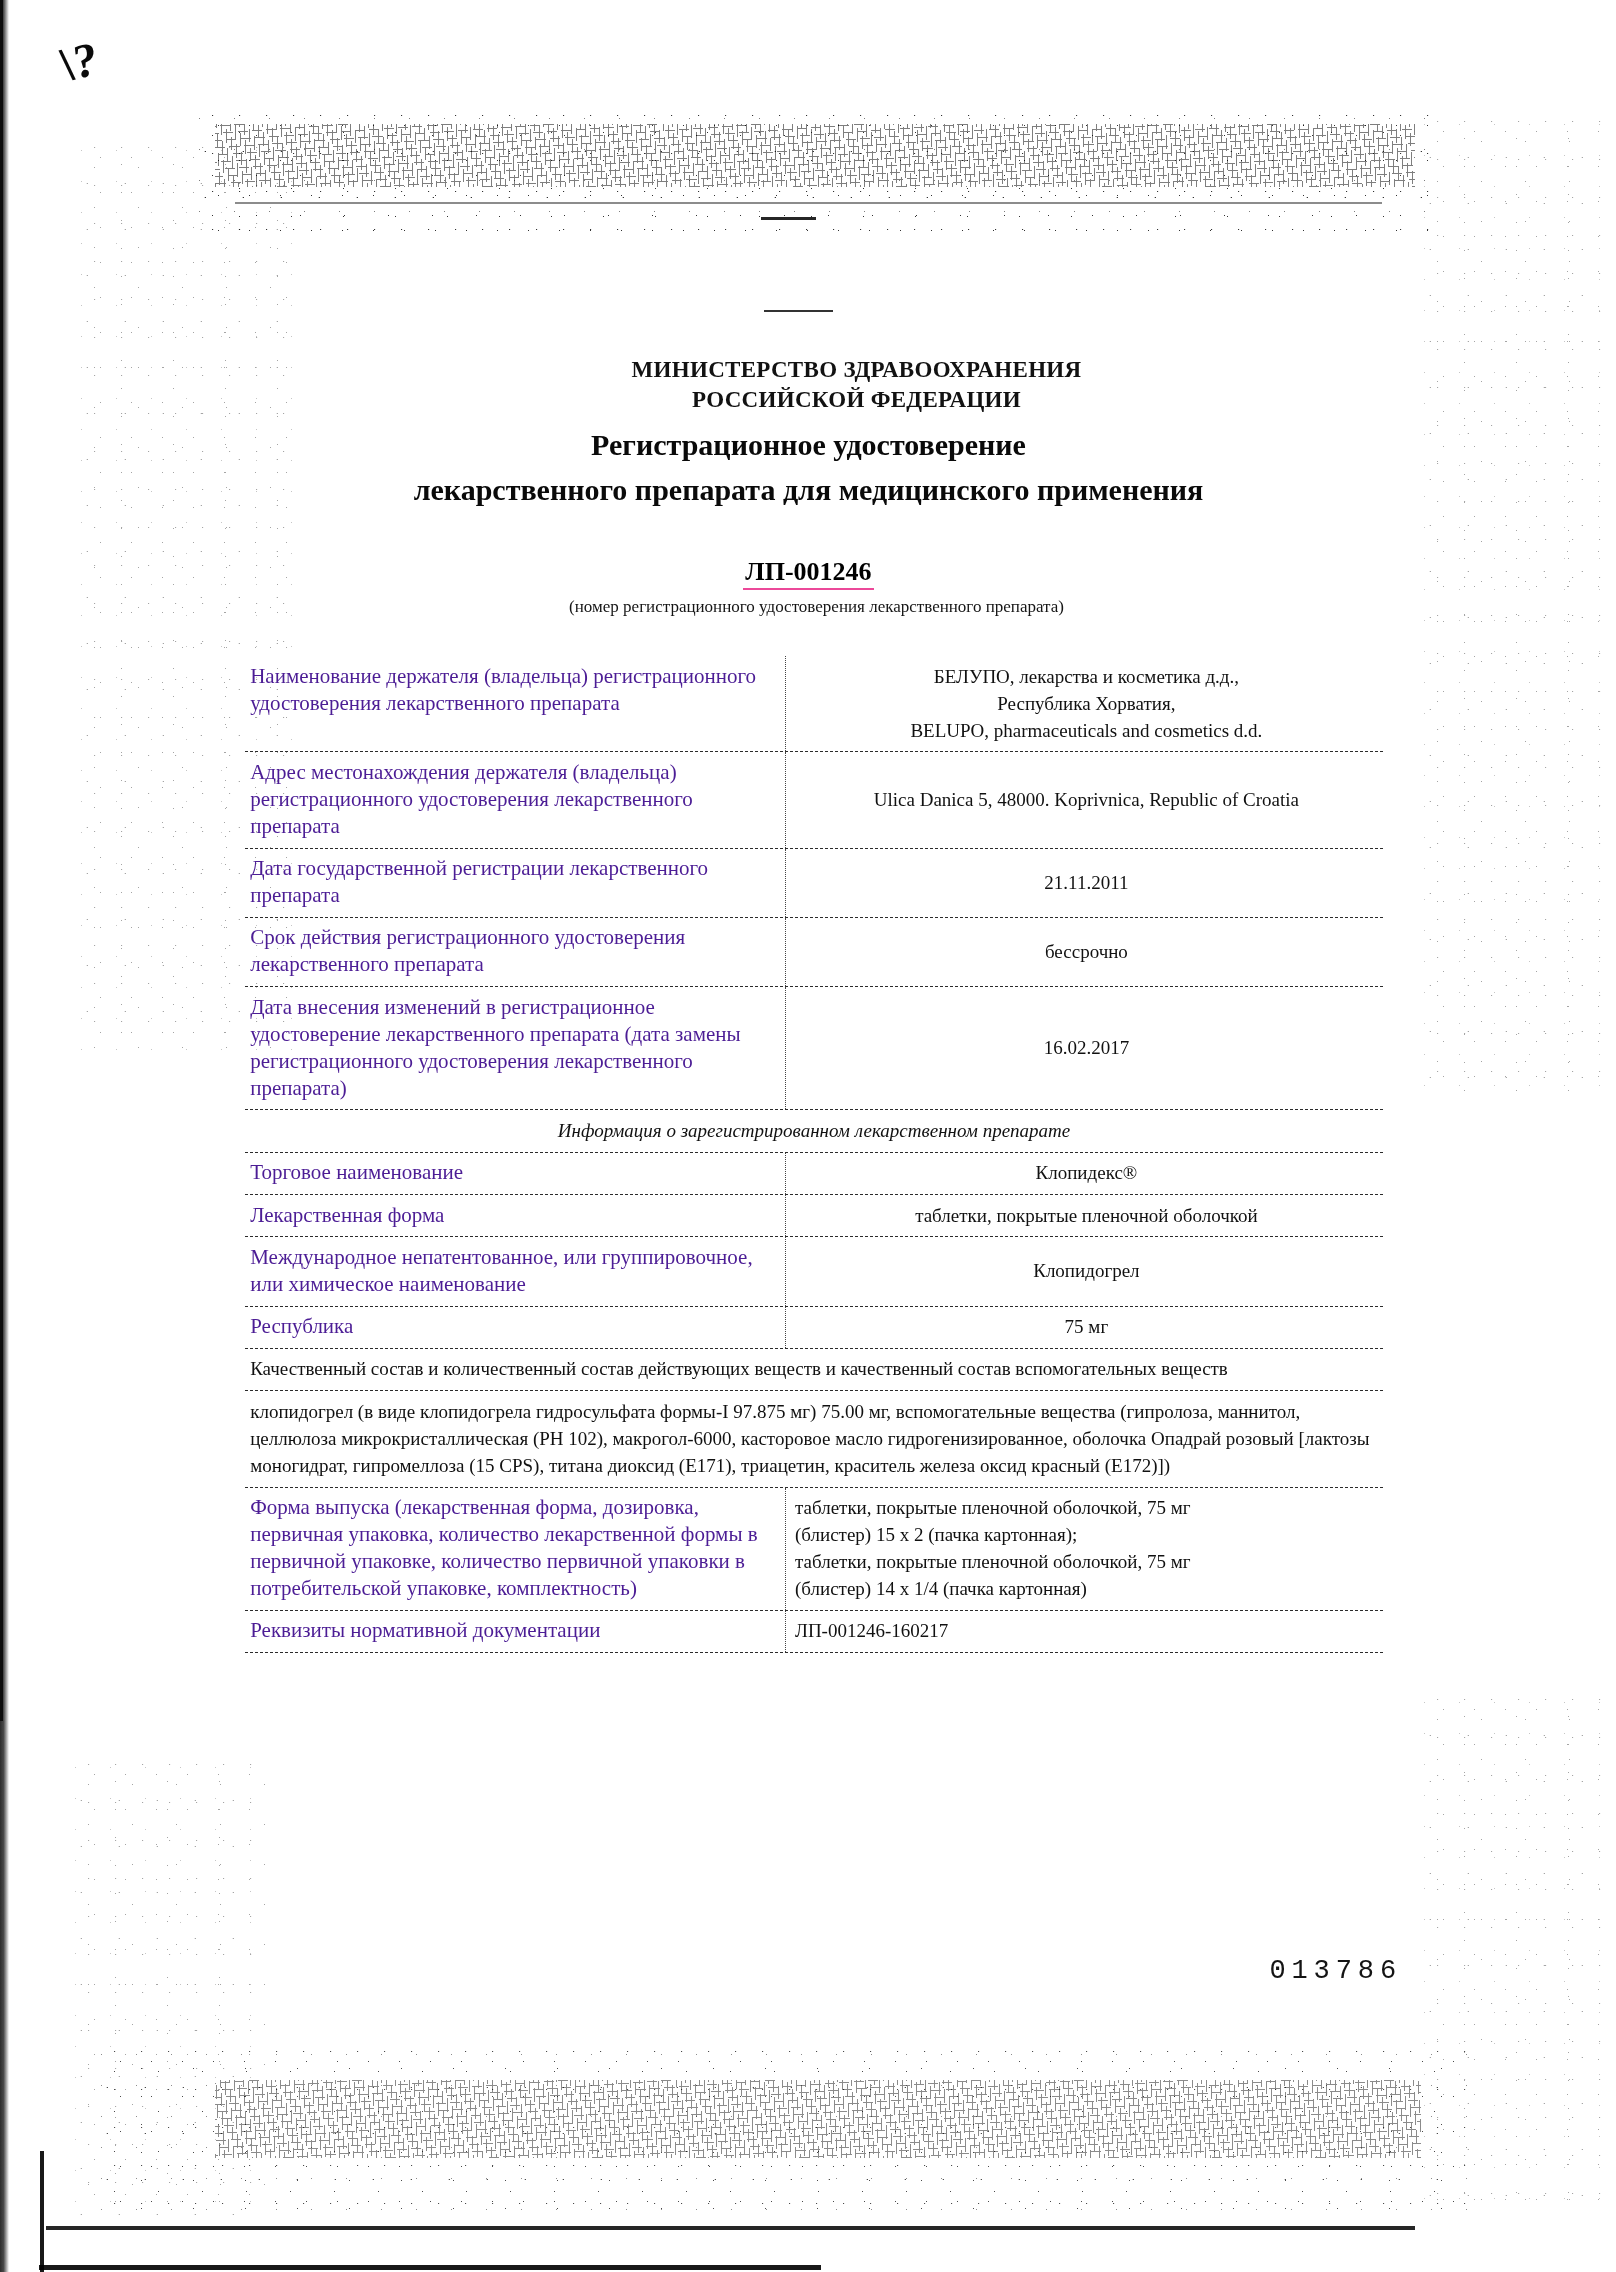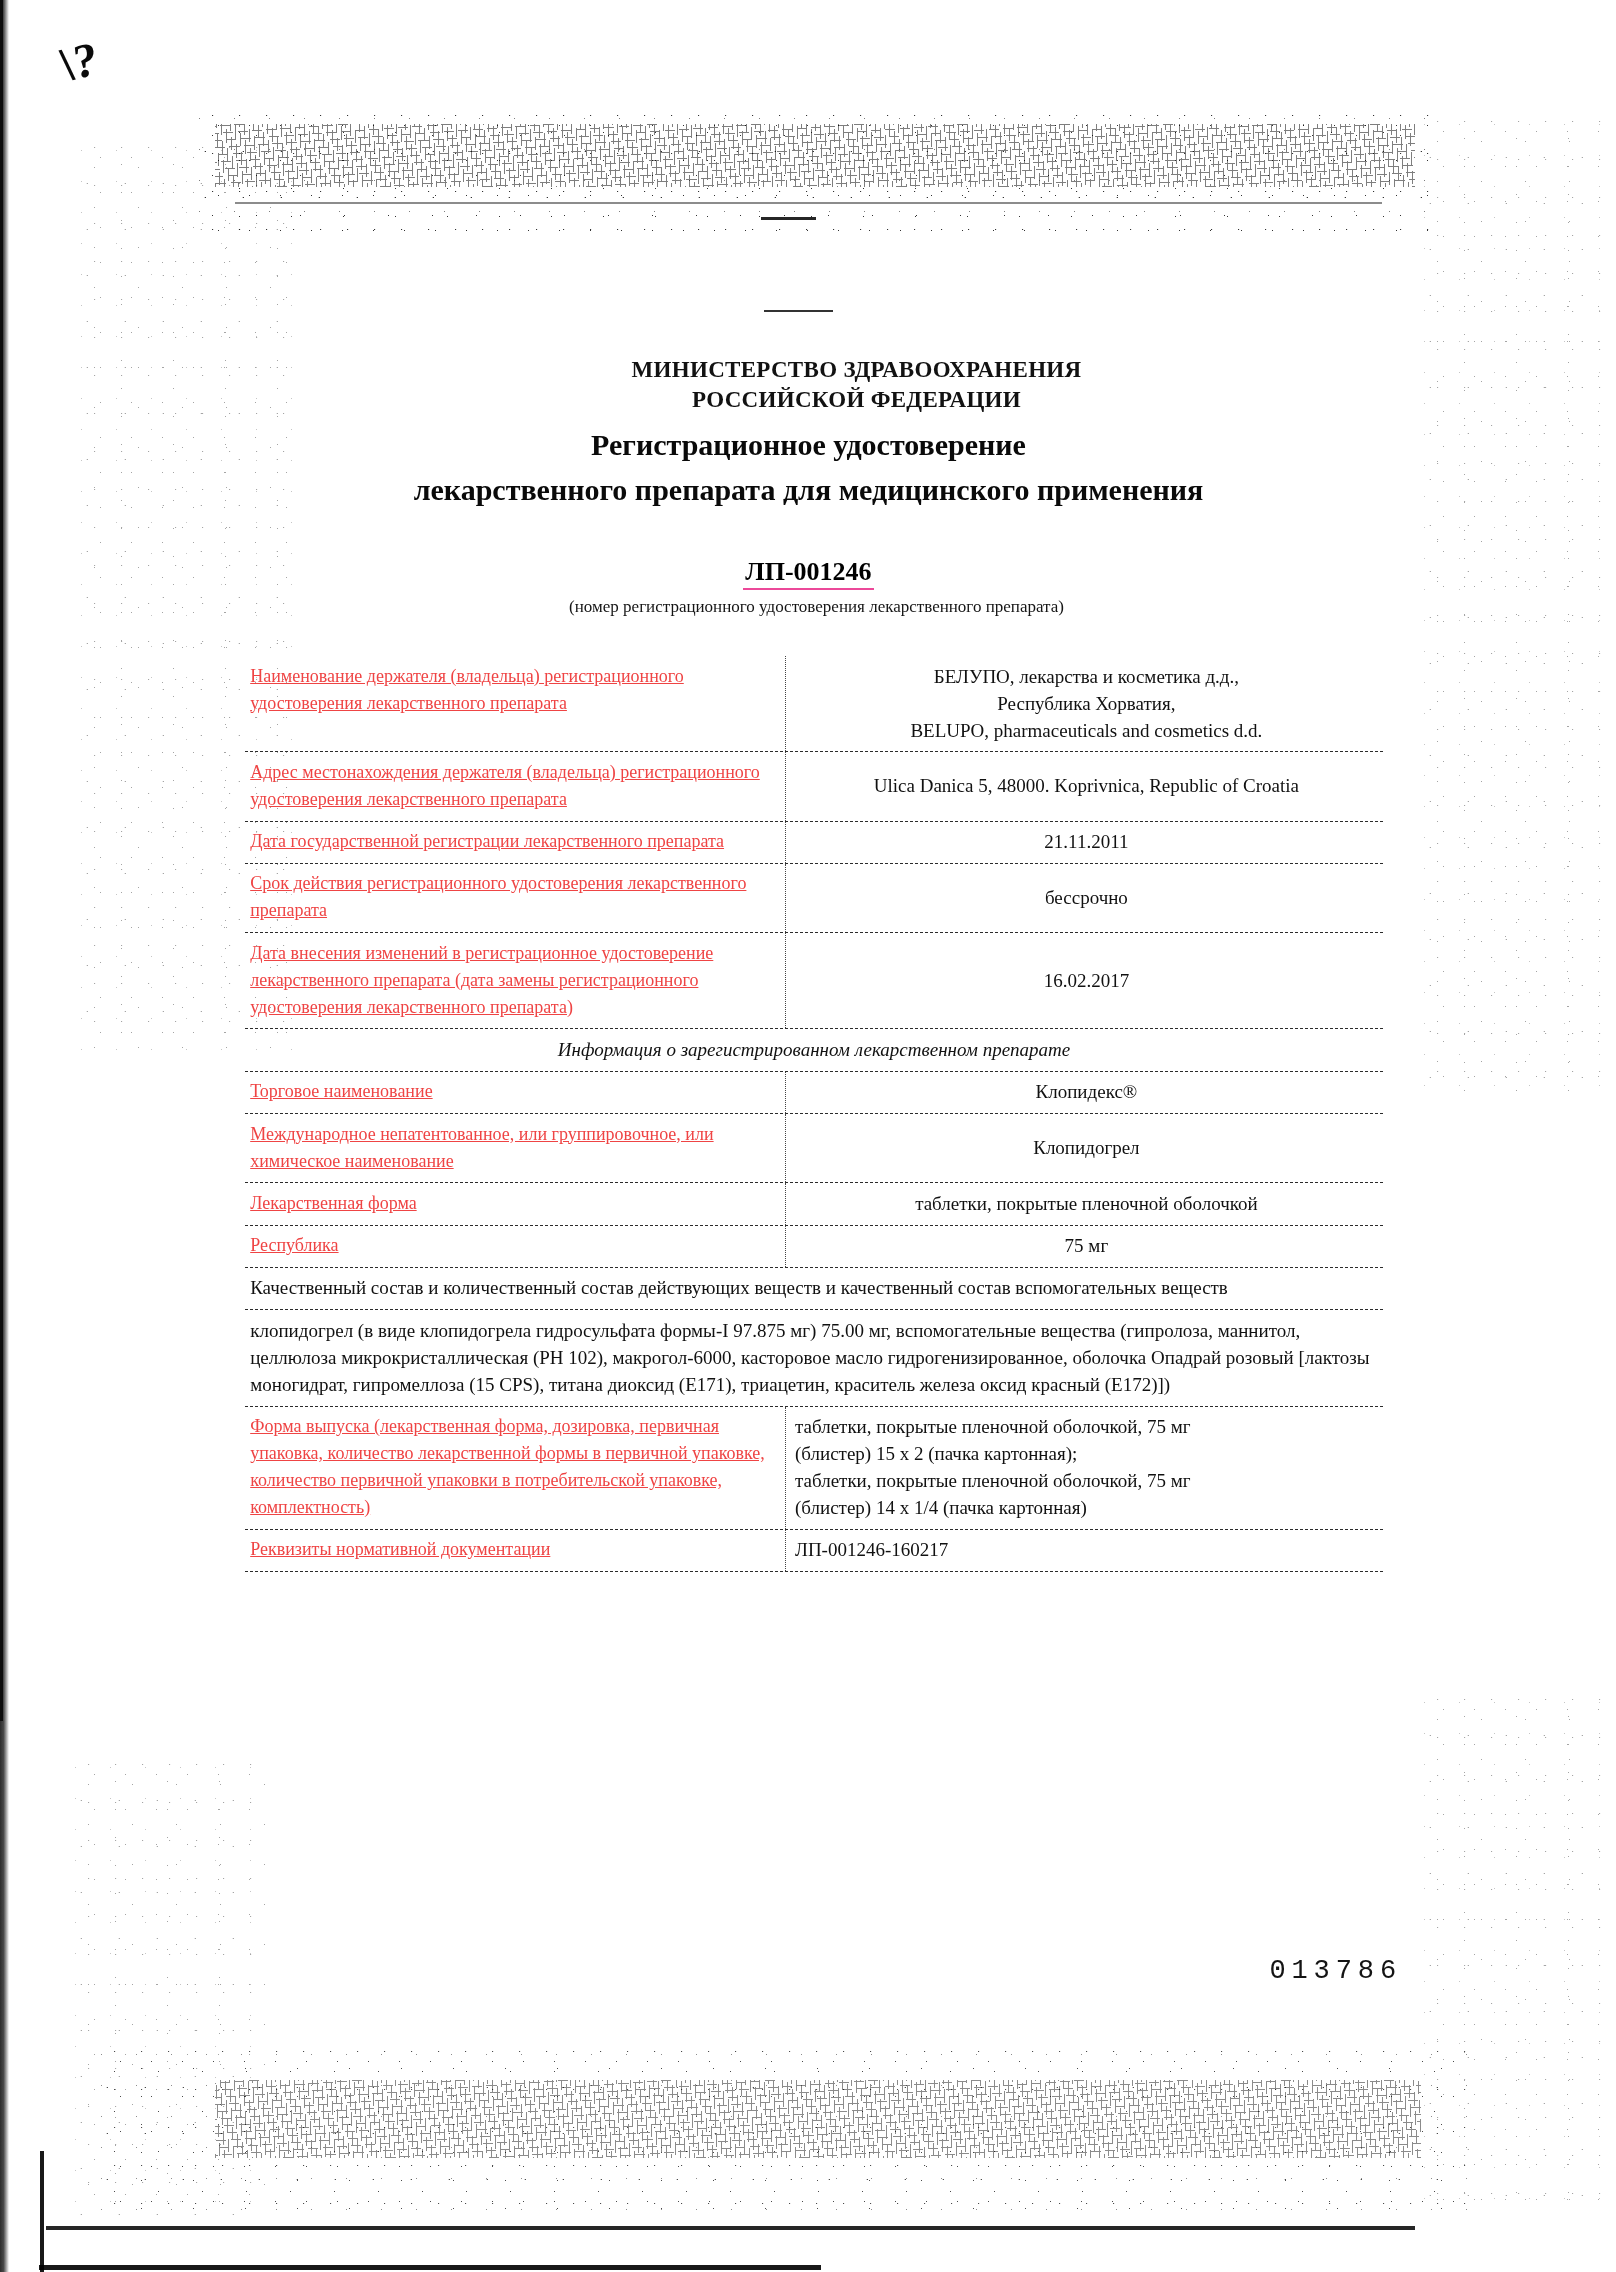--- a/index.html
+++ b/index.html
@@ -117,24 +117,23 @@
   .row {
     position: relative;
     display: flex;
     border-bottom: 1.3px dashed #2b2b2b;
   }
   .row:first-child { border-top: 0; }
   .cell-l {
     width: 540px;
     box-sizing: border-box;
     padding: 6.5px 6.5px 7.8px 5.2px;
-    font-size: 18px;
+    font-size: 21px;
     line-height: 27px;
-    color: #ef4444;
-    text-decoration: underline;
+    color: #4c1d95;
   }
   .cell-r {
     flex: 1;
     box-sizing: border-box;
     padding: 6.5px 5.2px 7.8px 9px;
     font-size: 19px;
     line-height: 27px;
     color: #111;
     border-left: 1.3px dotted #444;
   }
@@ -241,27 +240,27 @@
     <div class="row full">
       <div class="cell-full center">Информация о зарегистрированном лекарственном препарате</div>
     </div>
 
     <div class="row">
       <div class="cell-l">Торговое наименование</div>
       <div class="cell-r vcenter">Клопидекс®</div>
     </div>
 
     <div class="row">
+      <div class="cell-l">Лекарственная форма</div>
+      <div class="cell-r vcenter">таблетки, покрытые пленочной оболочкой</div>
+    </div>
+
+    <div class="row">
       <div class="cell-l">Международное непатентованное, или группировочное, или химическое наименование</div>
       <div class="cell-r vcenter">Клопидогрел</div>
-    </div>
-
-    <div class="row">
-      <div class="cell-l">Лекарственная форма</div>
-      <div class="cell-r vcenter">таблетки, покрытые пленочной оболочкой</div>
     </div>
 
     <div class="row">
       <div class="cell-l">Республика</div>
       <div class="cell-r vcenter">75 мг</div>
     </div>
 
     <div class="row full">
       <div class="cell-full">Качественный состав и количественный состав действующих веществ и качественный состав вспомогательных веществ</div>
     </div>

